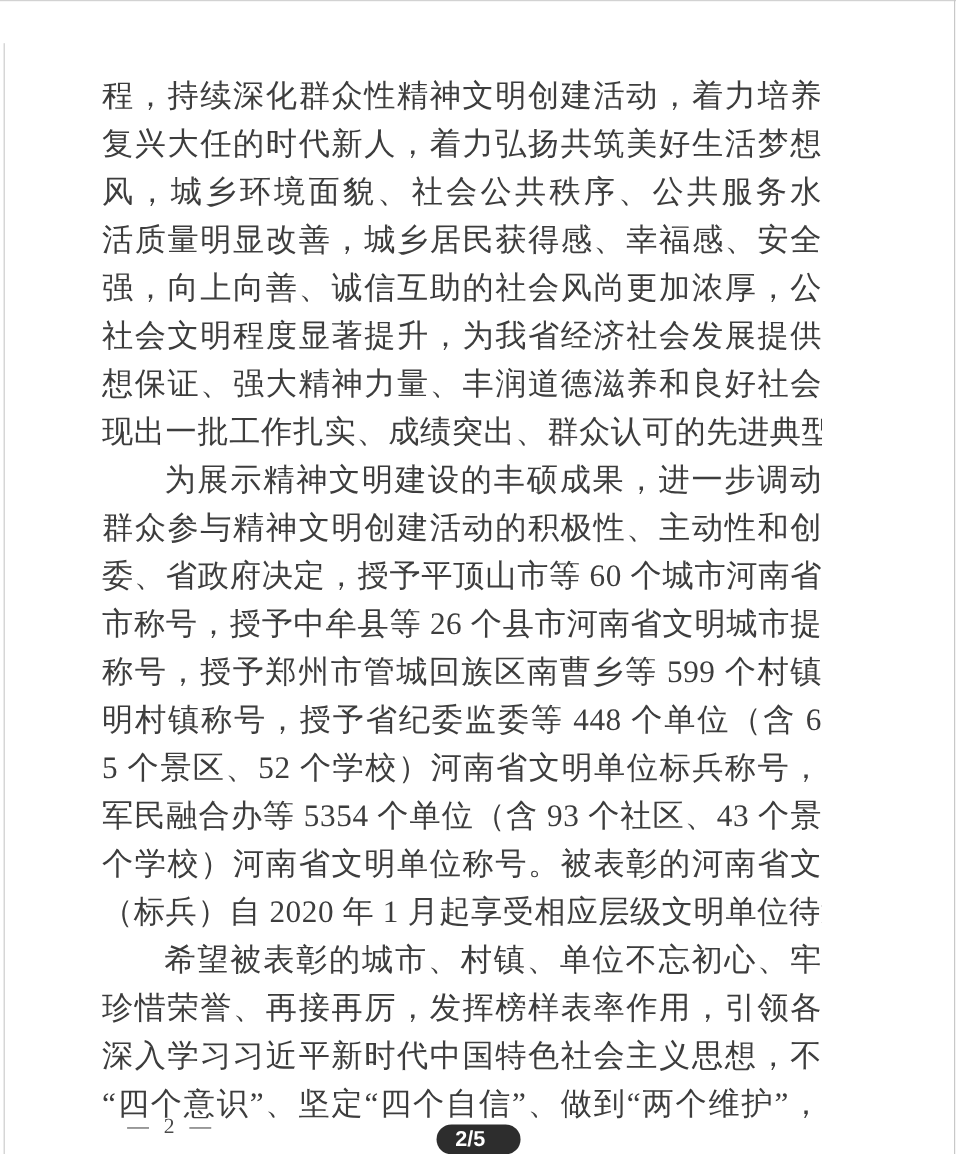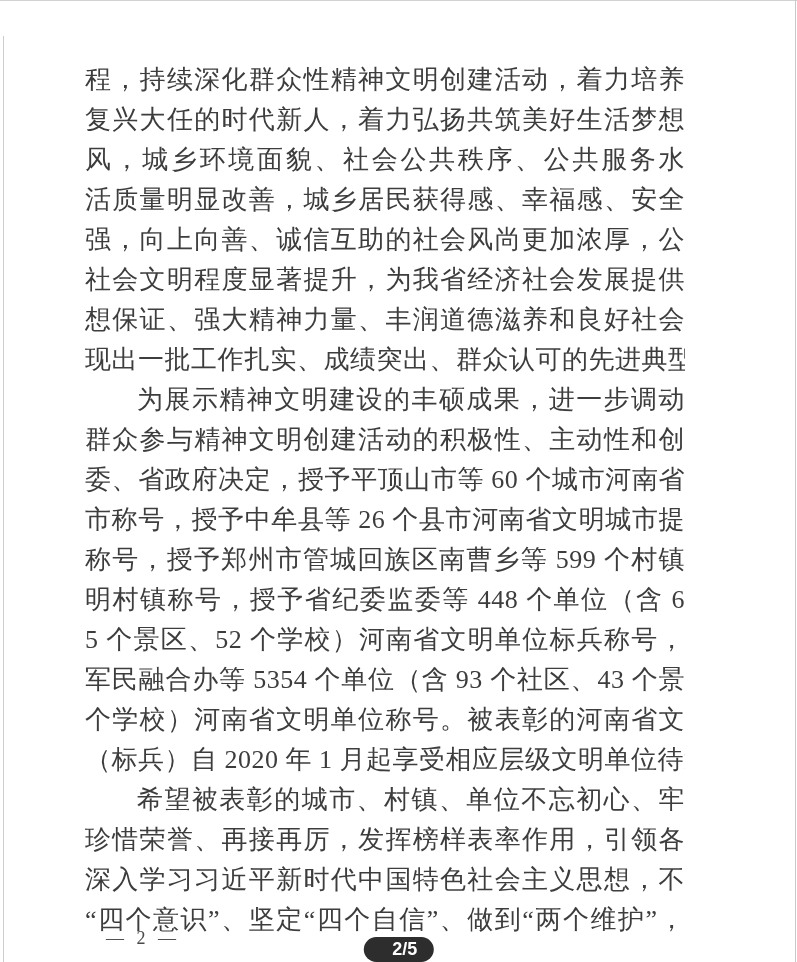--- a/index.html
+++ b/index.html
@@ -64,21 +64,21 @@
     top: 937px;
     transform: translateX(-50.3%);
     background: #2d2d2d;
     color: #ffffff;
     font-family: "Liberation Sans", "DejaVu Sans", sans-serif;
     font-size: 18px;
     font-weight: bold;
     line-height: 25px;
     height: 25px;
     min-width: 70px;
-    text-align: right;
+    text-align: left;
     padding: 0 16px;
     border-radius: 13px;
   }
 </style>
 </head>
 <body>
 
 <div class="viewer">
   <div class="edge-top"></div>
   <div class="edge-left"></div>

